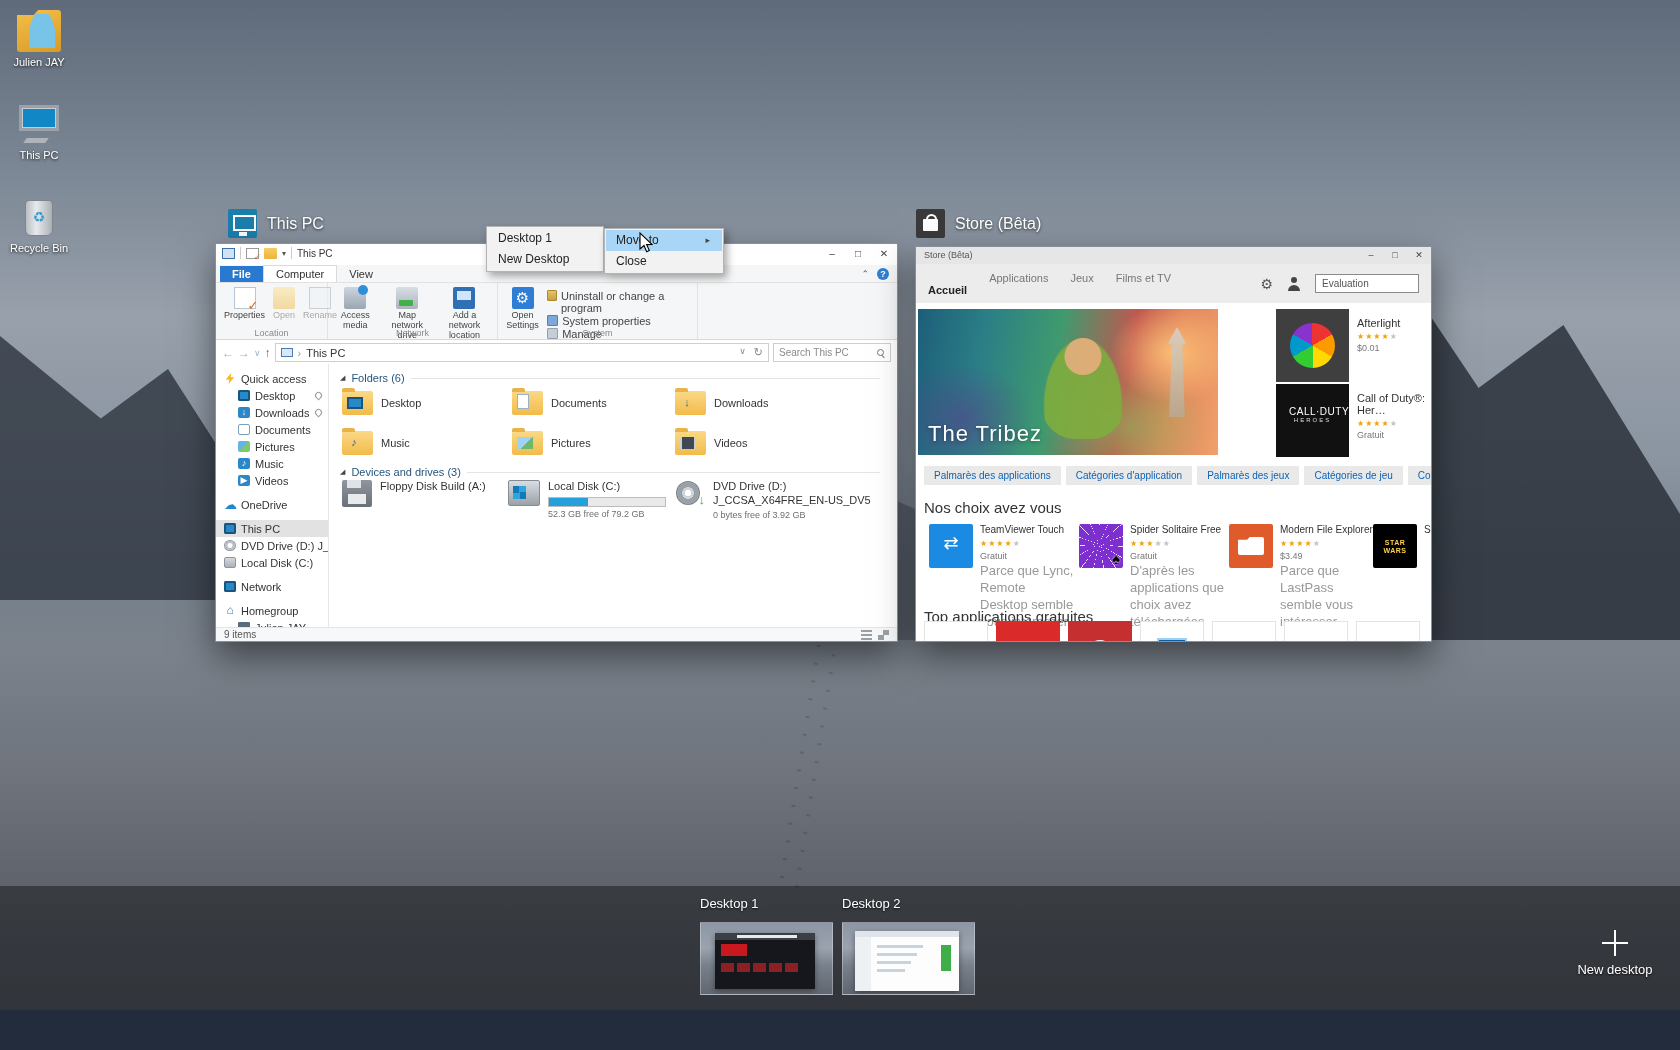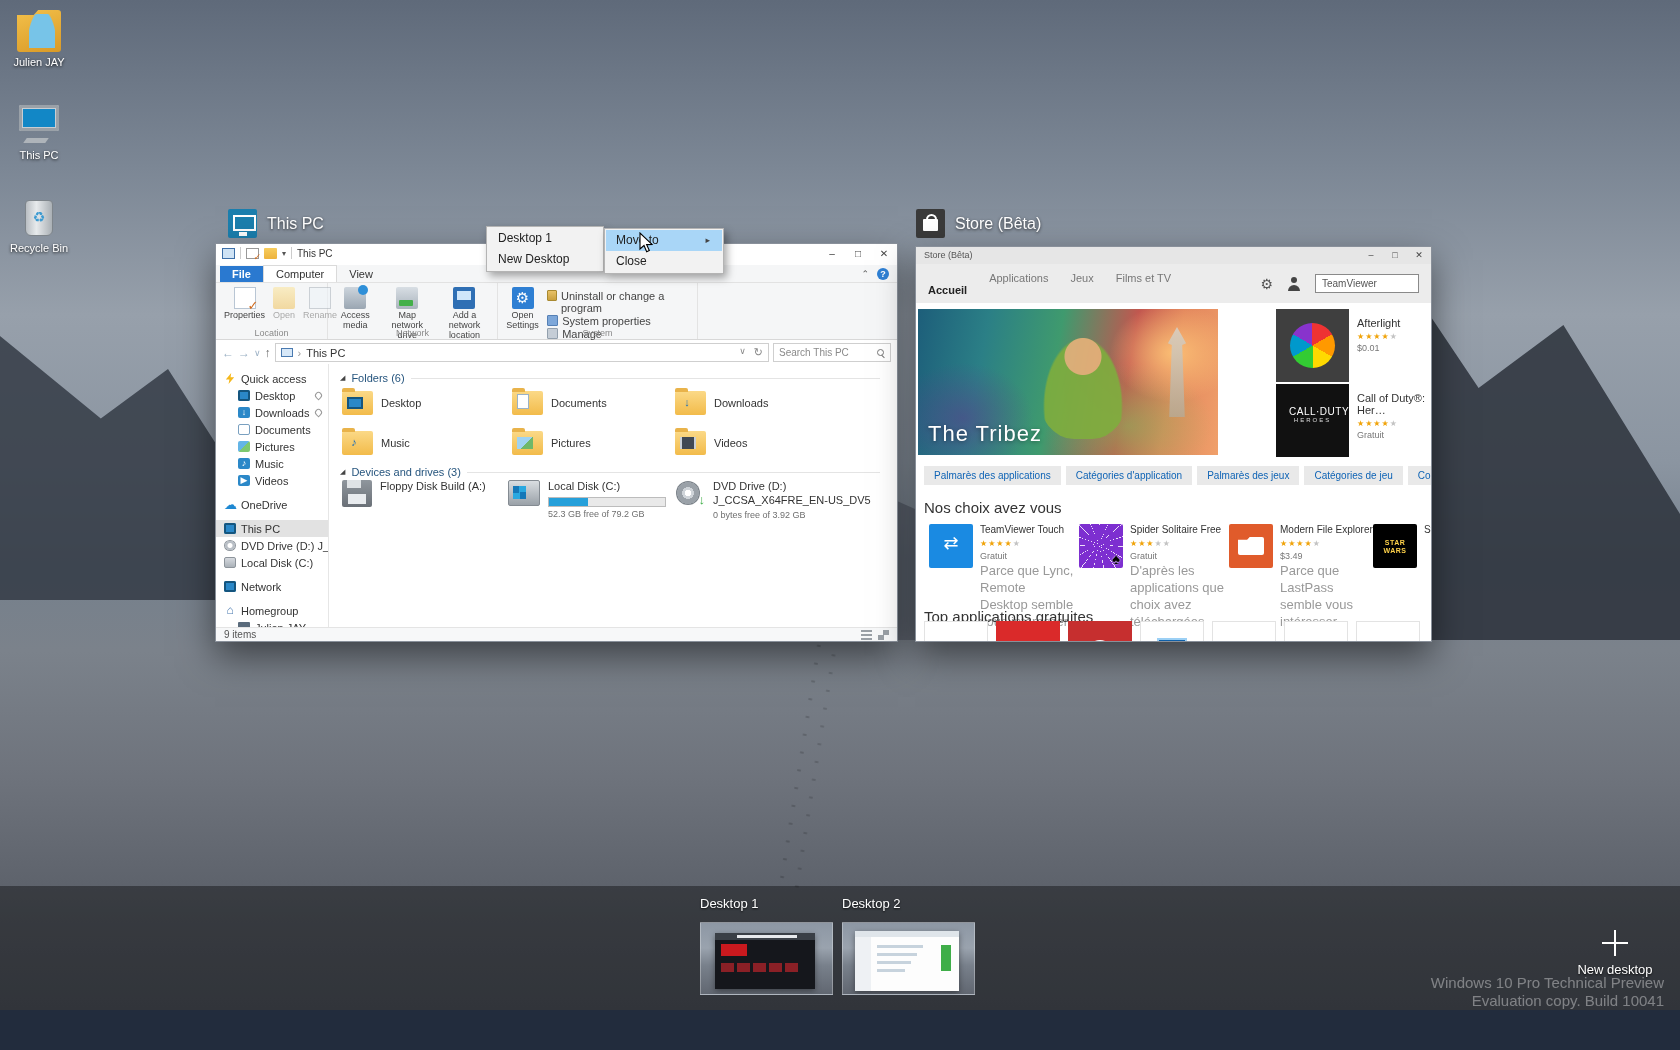--- a/index.html
+++ b/index.html
@@ -579,21 +579,21 @@
       <span id="store-nav-links" style="display:flex;gap:22px;">
           <span class="snav active">Accueil</span>
           <span class="snav">Applications</span>
           <span class="snav">Jeux</span>
           <span class="snav">Films et TV</span>
         </span>
       <span class="right">
         <span class="gear">⚙</span>
         <span class="person"></span>
         <span class="srchbox">
-            <span>TeamViewer</span>
+            <span>Evaluation</span>
           </span>
       </span>
     </div>
     <div class="hero">
       <span class="tower"></span>
       <span class="fig"></span>
       <span class="hero-title">The Tribez</span>
     </div>
     <div id="store-featured">
         <div class="feat" style="top: 62px;">
@@ -721,24 +721,20 @@
           <div class="ln" style="top: 38px; width: 28px;"></div>
           <div class="grn"></div>
         </div>
       </div>
     </div>
   <div class="newdesk">
     <div class="plus"></div>
     <div class="lbl">New desktop</div>
   </div>
 
-  <div class="watermark">
-    <div>Windows 10 Pro Technical Preview</div>
-    <div>Evaluation copy. Build 10041</div>
-  </div>
 
   <div class="taskbar"></div>
   <div class="start">
       <i></i>
       <i></i>
       <i></i>
       <i></i>
     </div>
   <div class="tsearch">
     <span class="cortana"></span>

